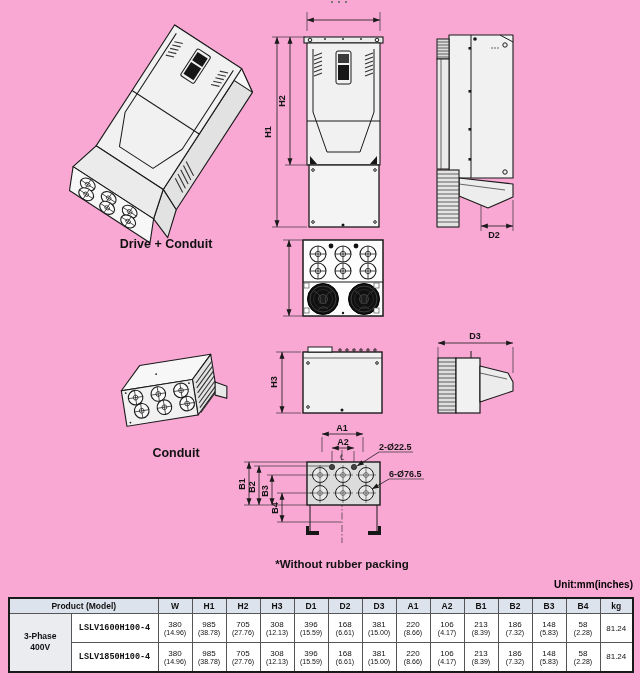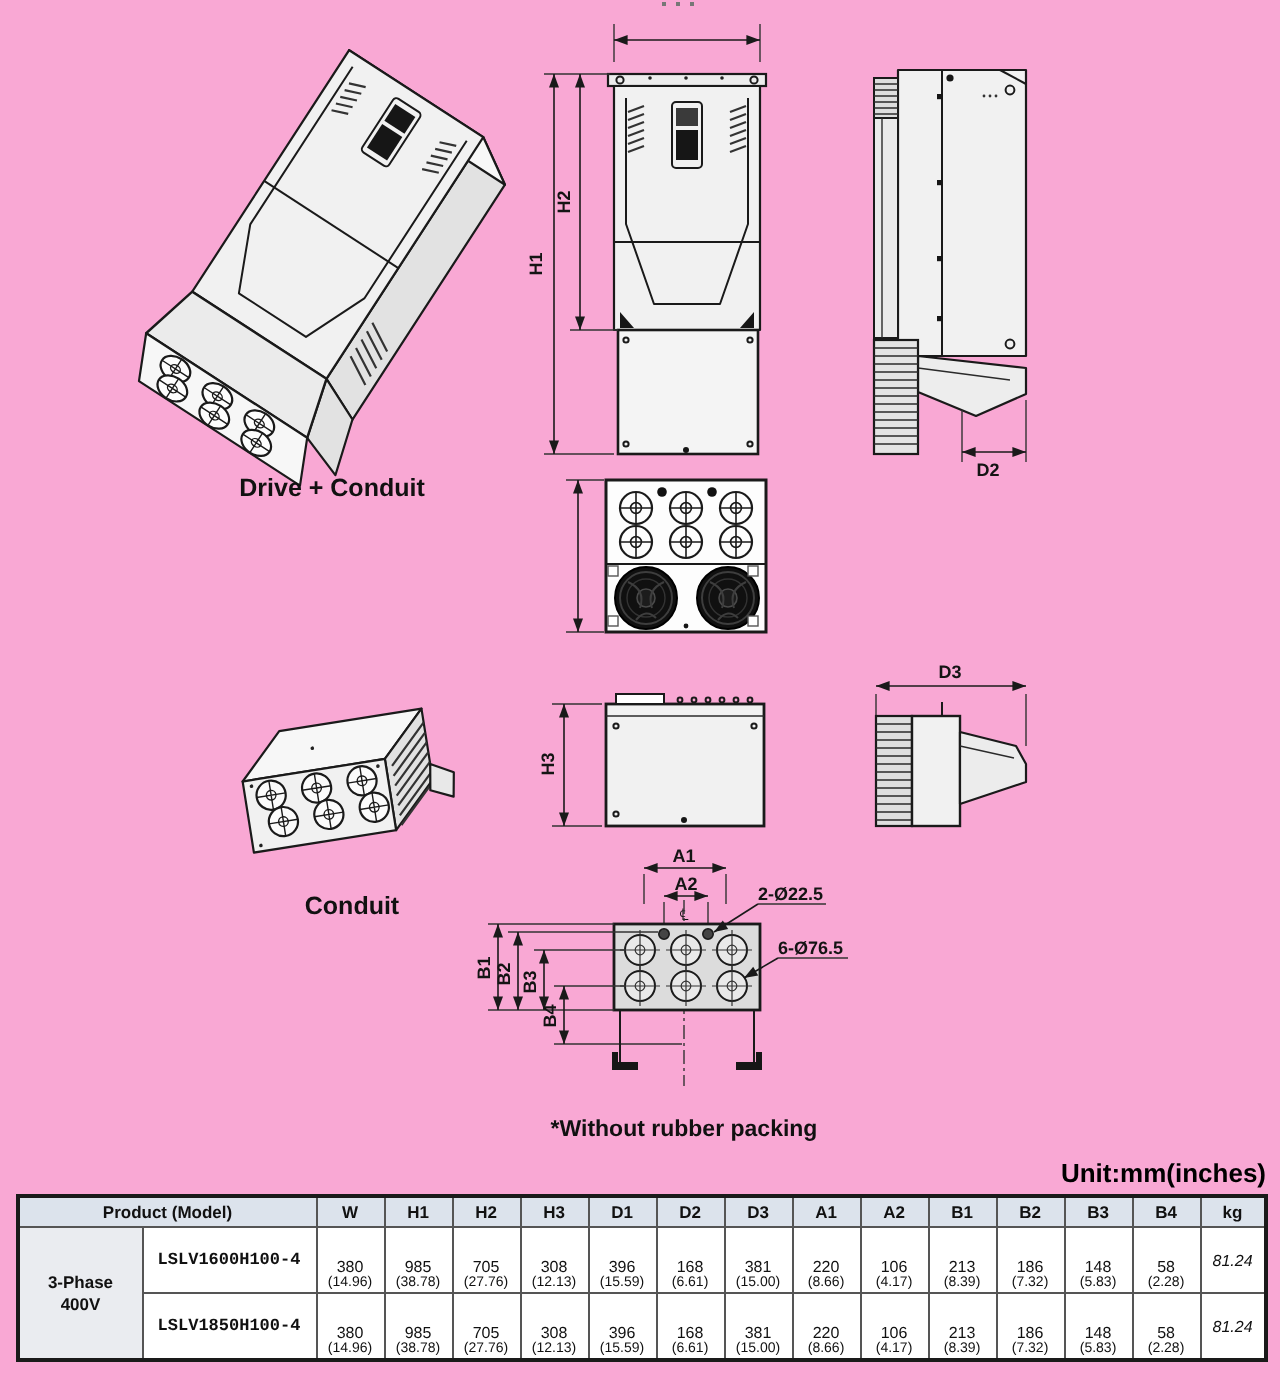--- a/index.html
+++ b/index.html
@@ -19,38 +19,38 @@
           marker-start:url(#arw); marker-end:url(#arw); }
   .lead { fill:none; stroke:#1a1a1a; stroke-width:0.8; marker-end:url(#arw); }
   .ext  { fill:none; stroke:#333; stroke-width:0.7; }
   .cl   { fill:none; stroke:#333; stroke-width:0.7; stroke-dasharray:7 2 1.5 2; }
   .dimlabel { font-size:9px;  font-weight:bold; fill:#141414; }
   .caption  { font-size:12.5px; font-weight:bold; fill:#111; }
   .note-t   { font-size:11.5px; font-weight:bold; fill:#111; }
   .dkfill { fill:#161616; stroke:none; }
 
   
-  .unit { position:absolute; top:579px; right:7px; font-size:13px;
+  .unit { position:absolute; top:579px; right:7px; font-size:10px;
           font-weight:bold; color:#000; }
 
   
   .spec { position:absolute; left:8px; top:597px; width:624px;
           border-collapse:collapse; table-layout:fixed;
           border:2px solid #1a1a1a; background:#fff; }
   .spec th, .spec td { border:1px solid #555; padding:0; text-align:center;
           vertical-align:middle; overflow:hidden; color:#111; }
   .spec thead th { background:#dce3ec; font-size:8.5px; font-weight:bold; height:14px;margin-left:20px; }
   .spec tbody tr { height:29px; }
   .spec td.group { background:#eaecf0; font-size:8.5px; font-weight:bold;
           white-space:pre-line; line-height:1.3; }
   .spec td.model { font-size:8.5px; font-weight:bold;font-family:Liberation Mono, monospace; }
   .spec td.val   { font-size:8px; line-height:1.15; }
-  .spec td.val .mm { display:block; margin-top:15px; }
+  .spec td.val .mm { display:block; margin-top:1px; }
   .spec td.val .in { display:block; font-size:7px; }
-  .spec td.kg    { font-size:8px;font-style:italic; }
+  .spec td.kg    { font-size:8px; }
 </style>
 </head>
 <body>
 
 <div class="page">
 
 <svg width="640" height="596" viewBox="0 0 640 596">
   <defs>
     <marker id="arw" viewBox="0 0 8 6" markerWidth="8" markerHeight="6" refX="7.4" refY="3" orient="auto-start-reverse" markerUnits="userSpaceOnUse">
       <path d="M0.6,0.5 L7.4,3 L0.6,5.5 Z" fill="#1a1a1a"></path>

